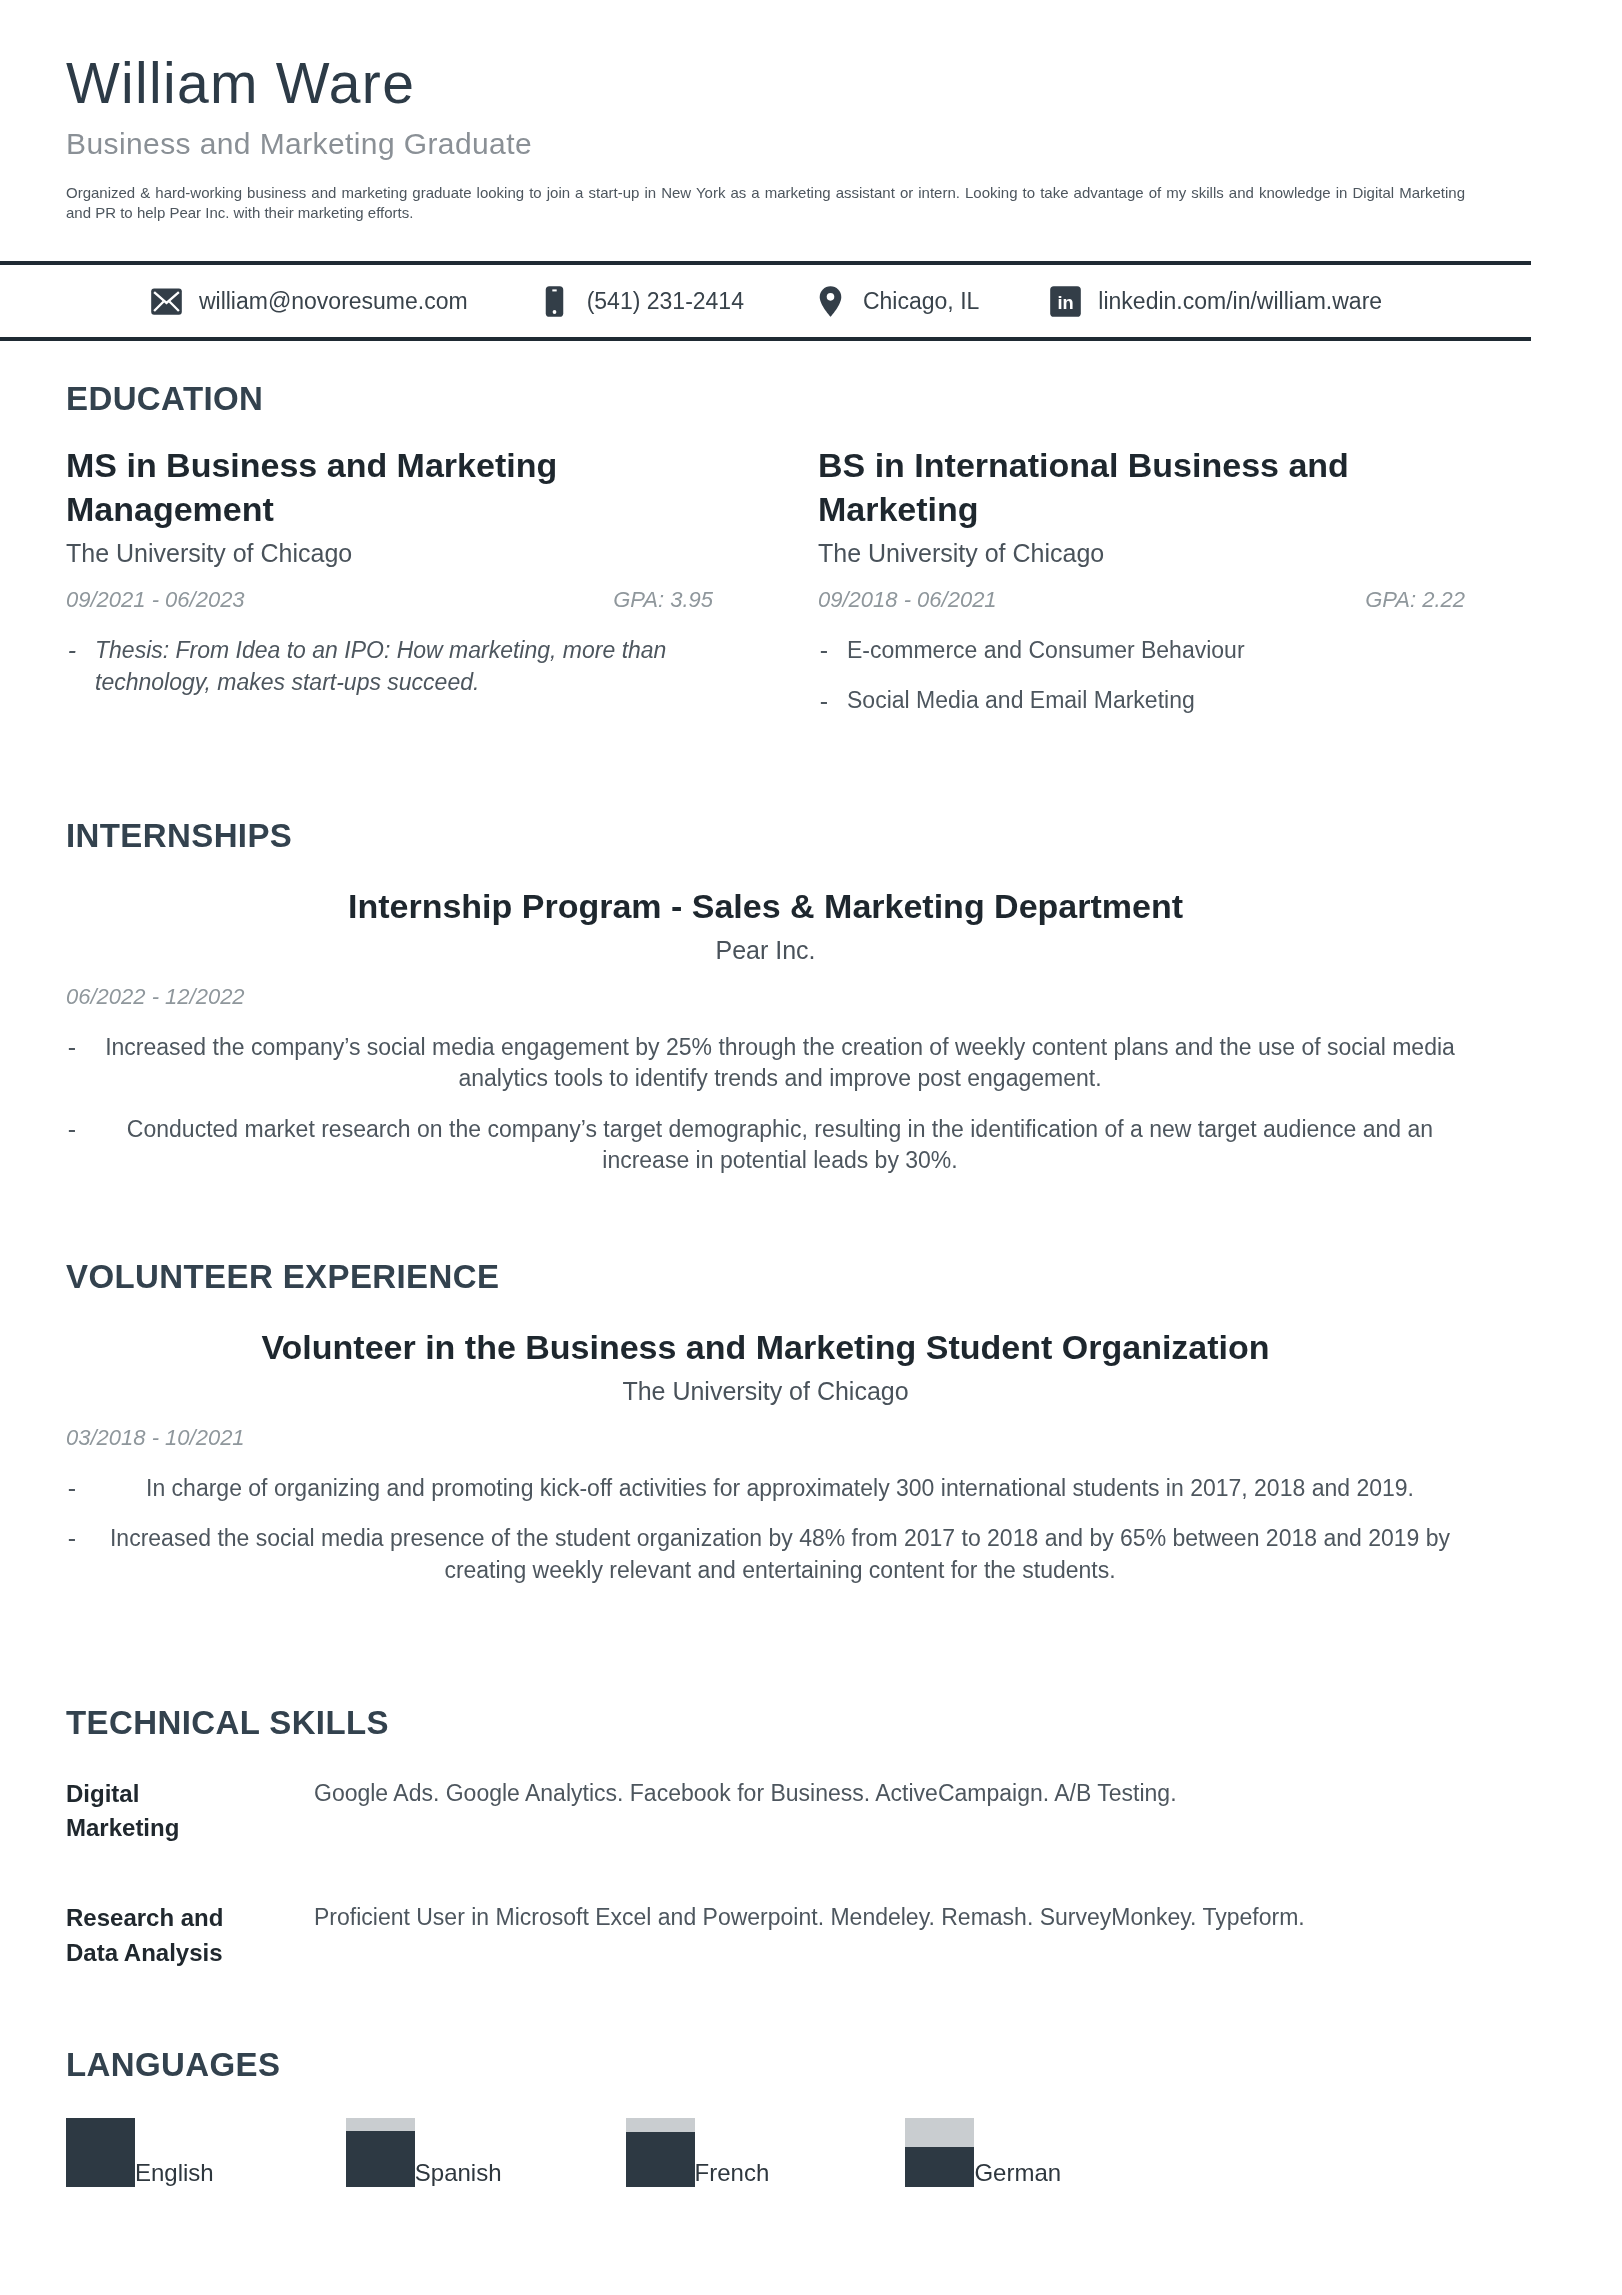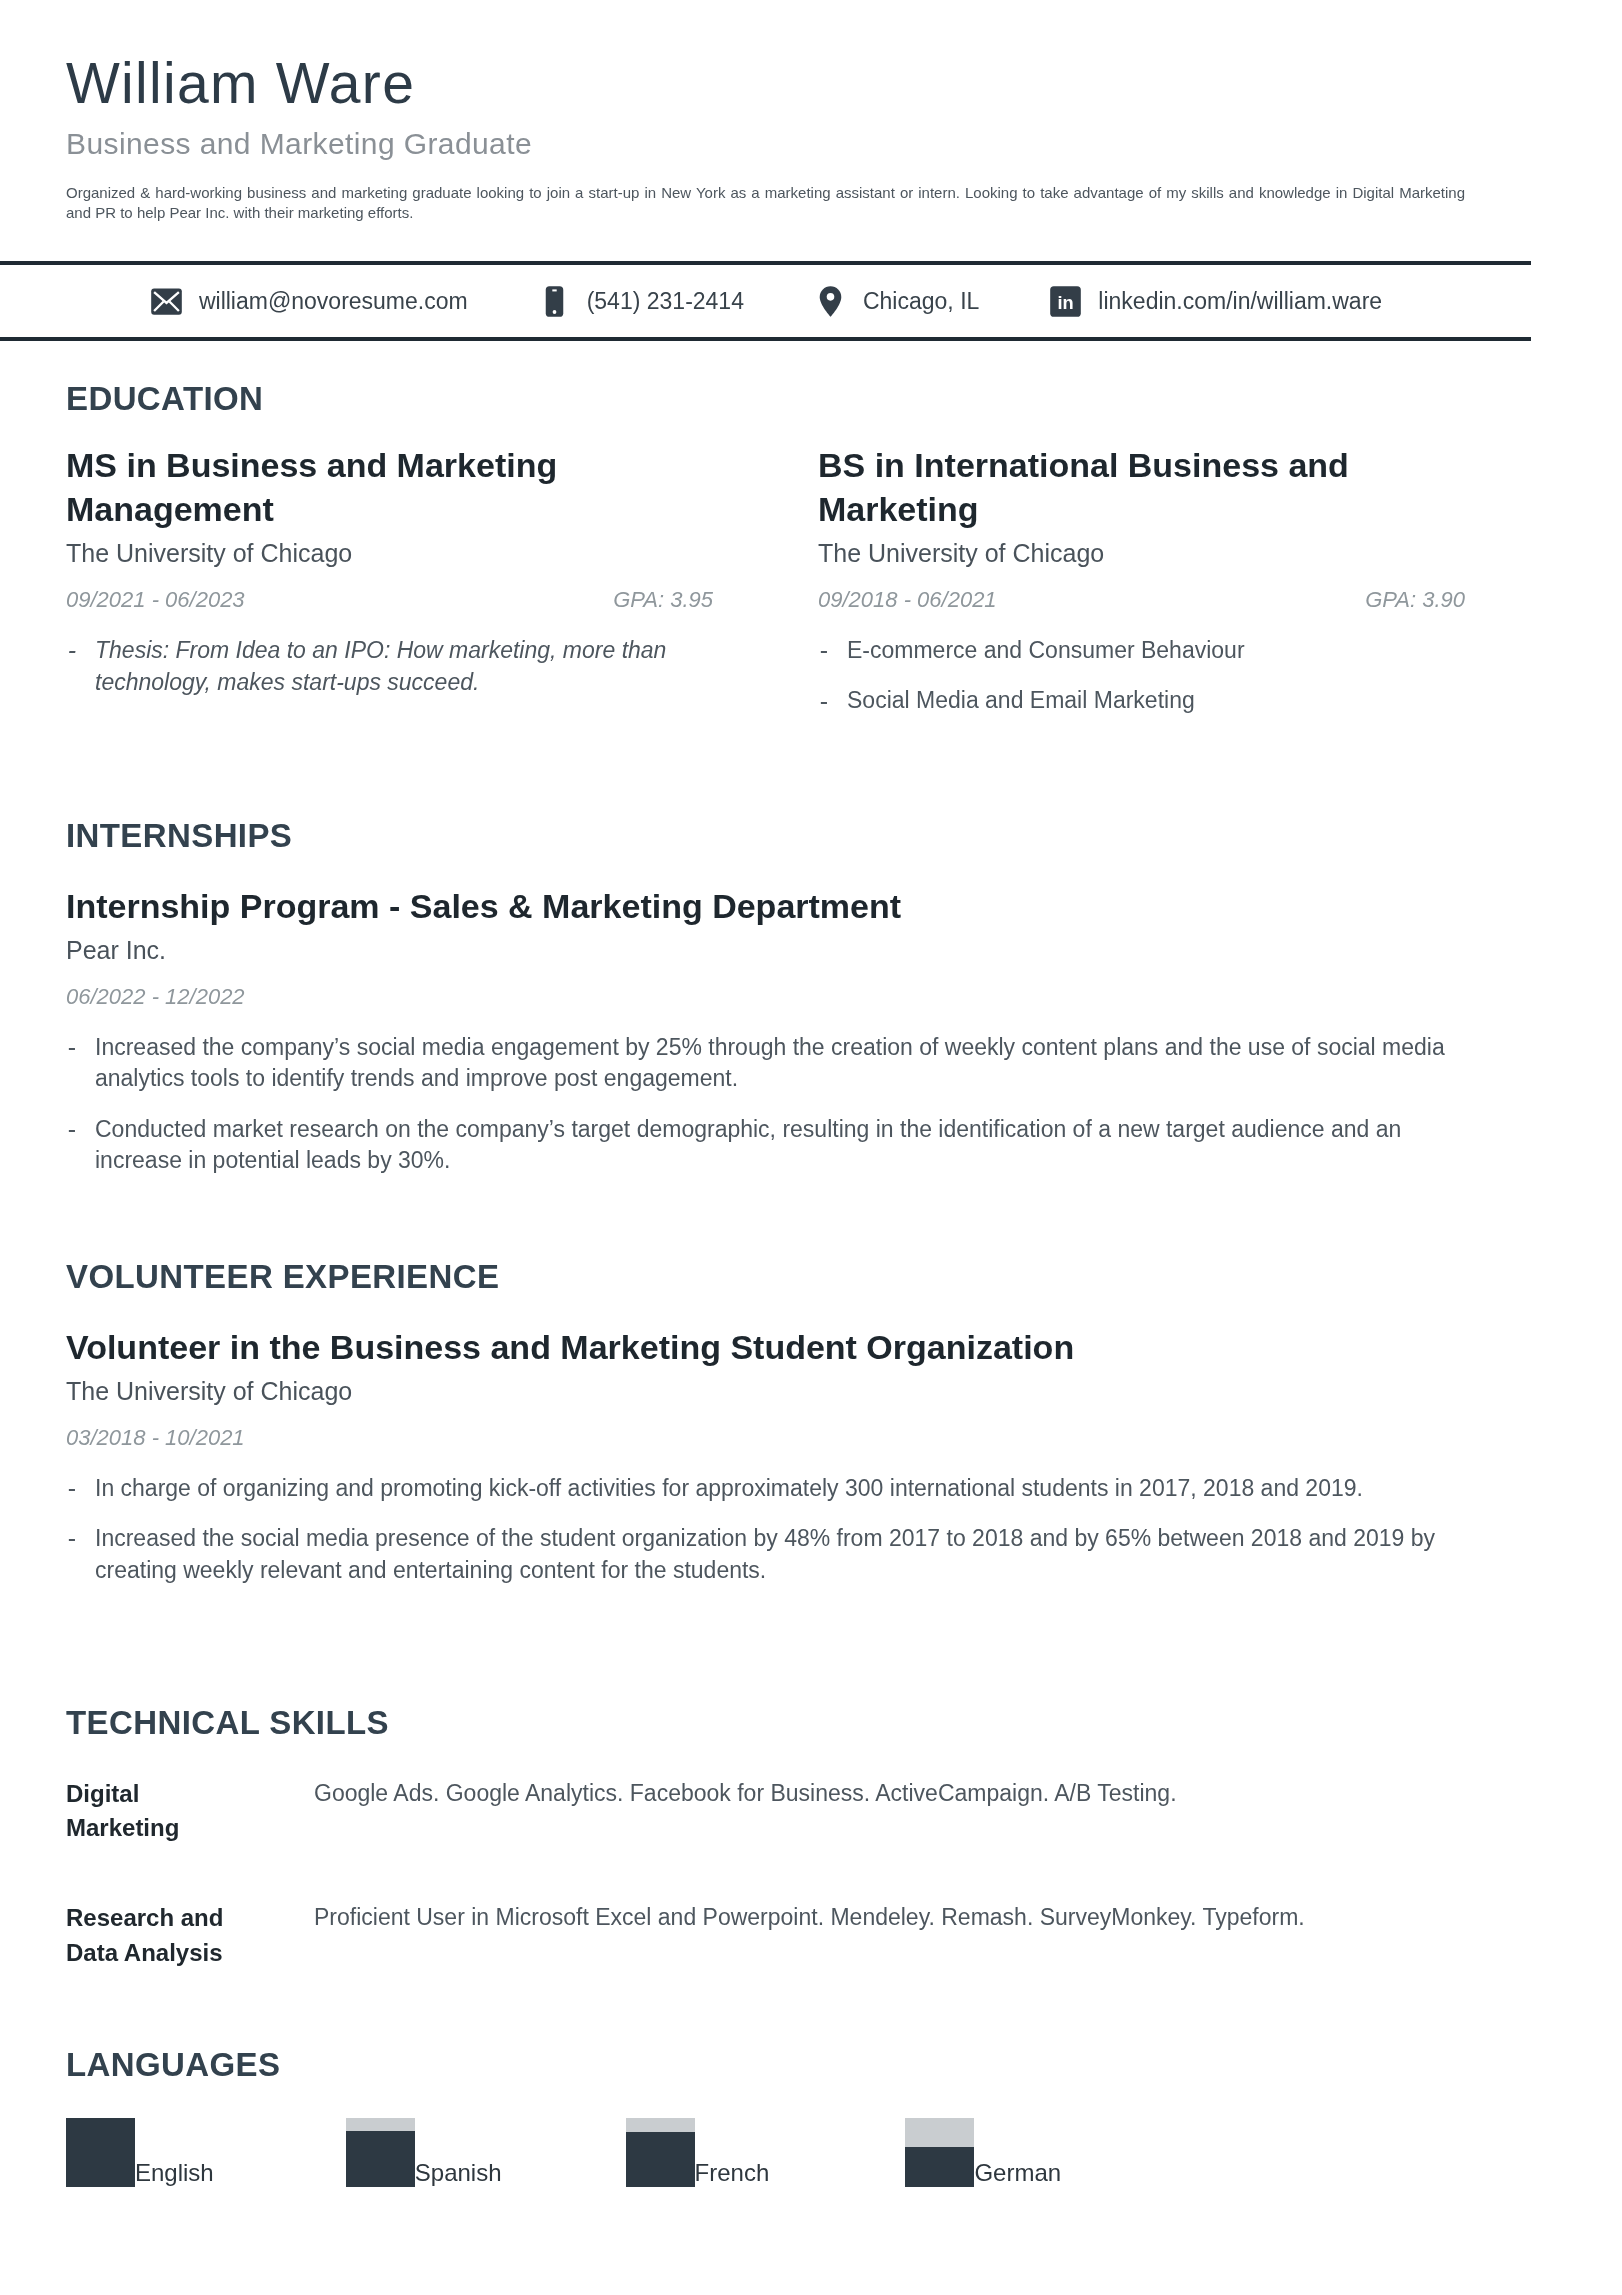--- a/index.html
+++ b/index.html
@@ -108,21 +108,21 @@
   .bullets li:last-child { margin-bottom: 0; }
   .bullets li::before {
     content: "-";
     position: absolute;
     left: 1.7px;
     top: -1.7px;
     font-size: 25px;
     color: #4d565e;
   }
   .bullets.italic li { font-style: italic; }
-  .entry-block { margin-top: 29px; }
+  .entry-block { margin-top: 29px; text-align: center; }
 
   
   .skill-row {
     display: grid;
     grid-template-columns: 182px 1fr;
     column-gap: 66px;
     margin-top: 35px;
   }
   .skill-row + .skill-row { margin-top: 56px; }
   .skill-label {
@@ -214,21 +214,21 @@
           </div>
           <ul class="bullets italic">
             <li>Thesis: From Idea to an IPO: How marketing, more than technology, makes start-ups succeed.</li>
           </ul>
         </article>
         <article>
           <h3 class="entry-title">BS in International Business and Marketing</h3>
           <div class="entry-sub">The University of Chicago</div>
           <div class="entry-meta">
             <span>09/2018 - 06/2021</span>
-            <span>GPA: 3.90</span>
+            <span>GPA: 2.22</span>
           </div>
           <ul class="bullets">
             <li>E-commerce and Consumer Behaviour</li>
             <li>Social Media and Email Marketing</li>
           </ul>
         </article>
       </div>
     </section>
 
     <section class="sec-internships">

